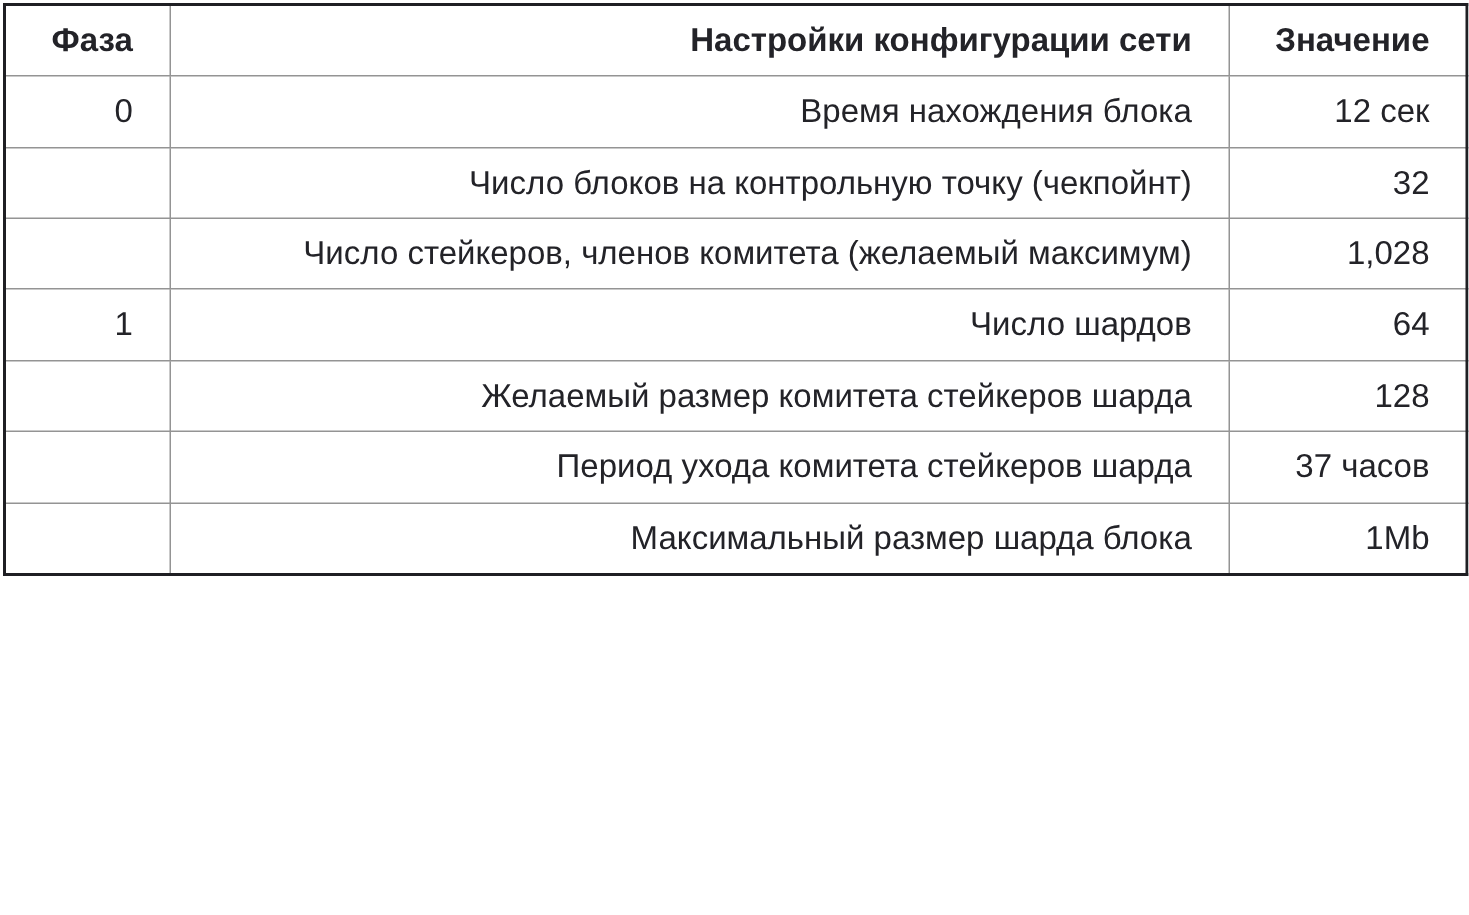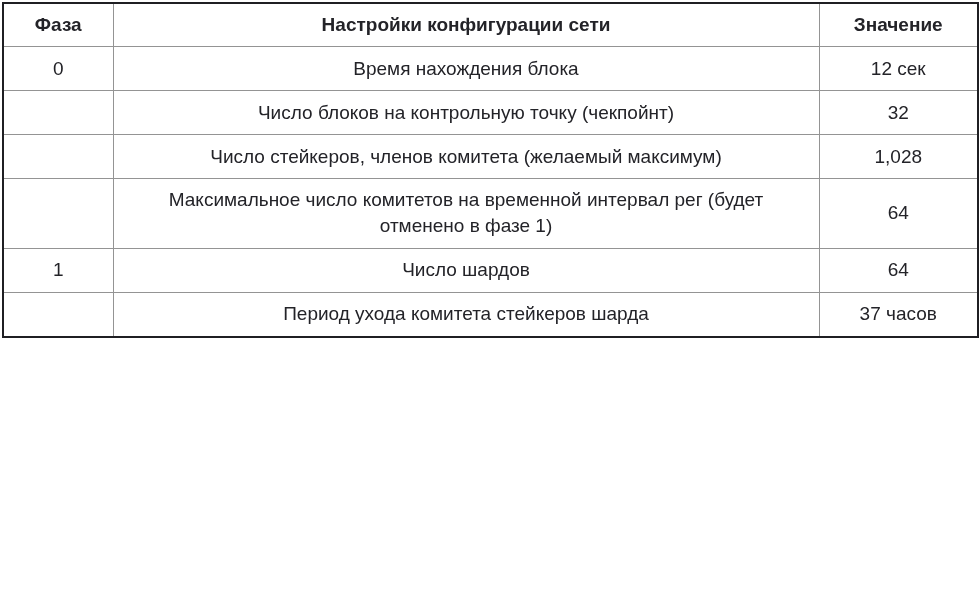--- a/index.html
+++ b/index.html
@@ -23,25 +23,25 @@
     table-layout: fixed;
     background: #ffffff;
     border: 2px solid #1f1f23;
   }
   table.config-table col.col-phase   { width: 110px; }
   table.config-table col.col-setting { width: 706px; }
   table.config-table col.col-value   { width: 159px; }
   table.config-table th,
   table.config-table td {
     border: 1px solid #949494;
-    padding: 8px 11px;
-    font-size: 19px;
+    padding: 8px 24px;
+    font-size: 22px;
     line-height: 1.38;
     color: #232328;
-    text-align: center;
+    text-align: right;
     vertical-align: middle;
     overflow: hidden;
     word-wrap: break-word;
   }
   table.config-table th {
     font-weight: bold;
     height: 24px;
   }
   table.config-table td {
     font-weight: normal;
@@ -75,29 +75,34 @@
     <td></td>
     <td>Число блоков на контрольную точку (чекпойнт)</td>
     <td>32</td>
   </tr>
         <tr>
     <td></td>
     <td>Число стейкеров, членов комитета (желаемый максимум)</td>
     <td>1,028</td>
   </tr>
         <tr>
-    <td></td>
-    <td>Максимальное число комитетов на временной интервал рег (будет отменено в фазе 1)</td>
-    <td>64</td>
-  </tr>
-        <tr>
     <td>1</td>
     <td>Число шардов</td>
     <td>64</td>
   </tr>
         <tr>
     <td></td>
+    <td>Желаемый размер комитета стейкеров шарда</td>
+    <td>128</td>
+  </tr>
+        <tr>
+    <td></td>
     <td>Период ухода комитета стейкеров шарда</td>
     <td>37 часов</td>
+  </tr>
+        <tr>
+    <td></td>
+    <td>Максимальный размер шарда блока</td>
+    <td>1Mb</td>
   </tr>
       </tbody>
   </table>
 </div>
 
 </body></html>

